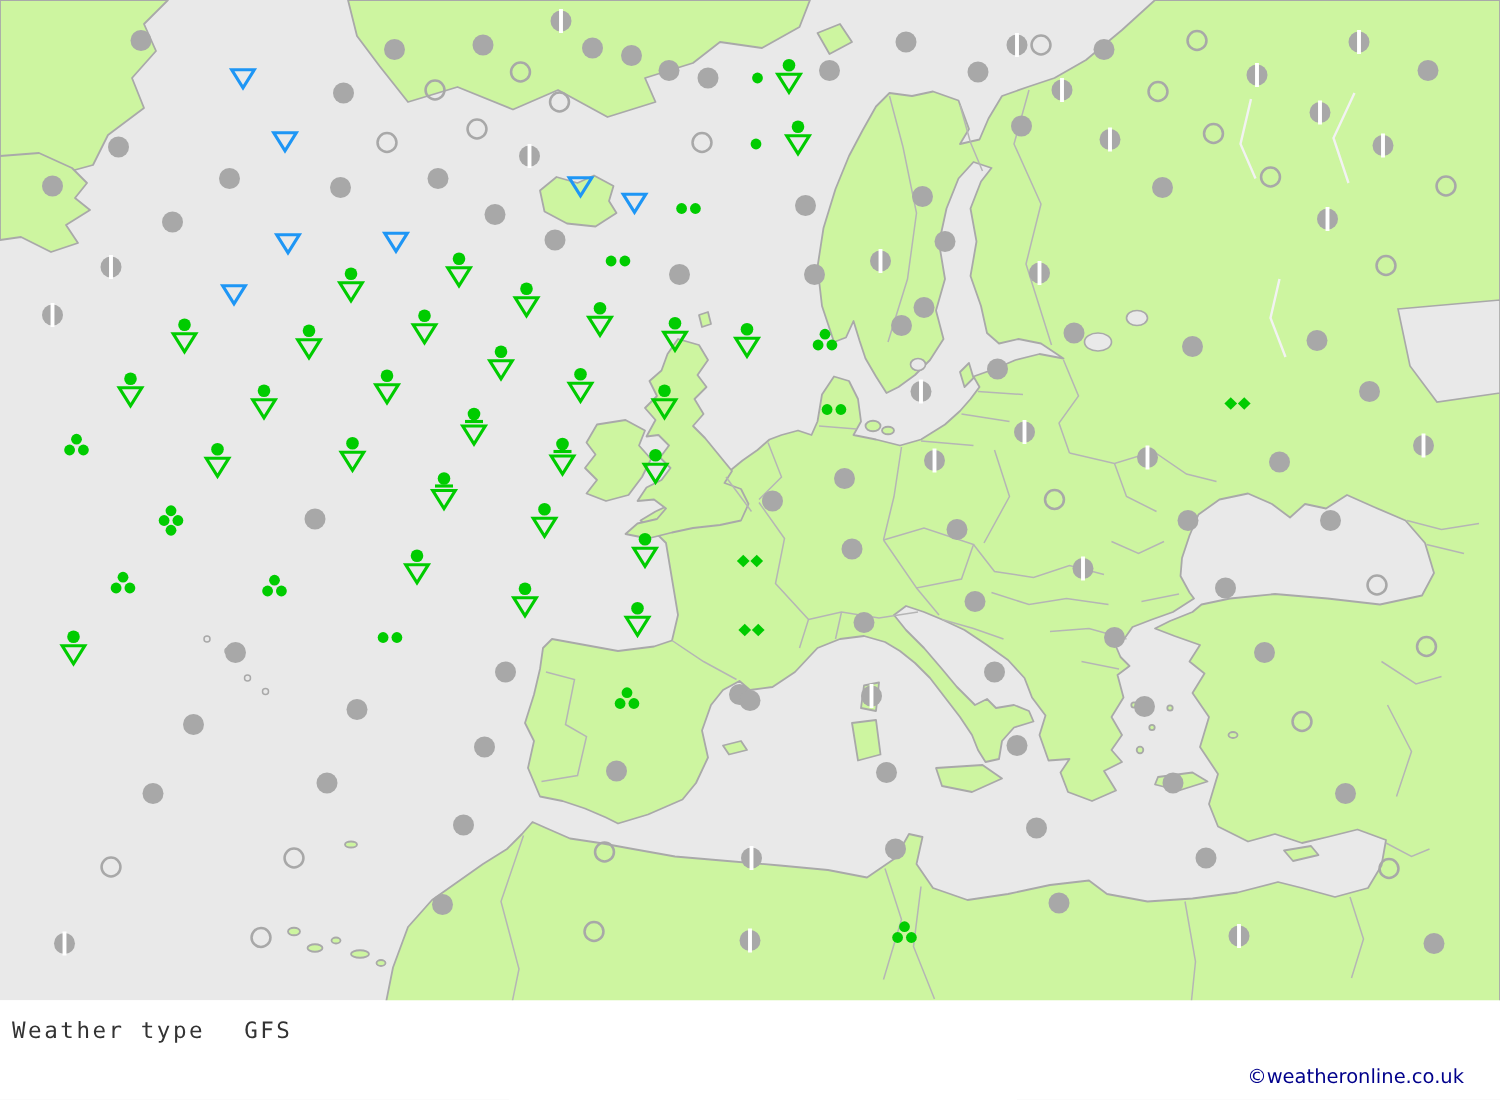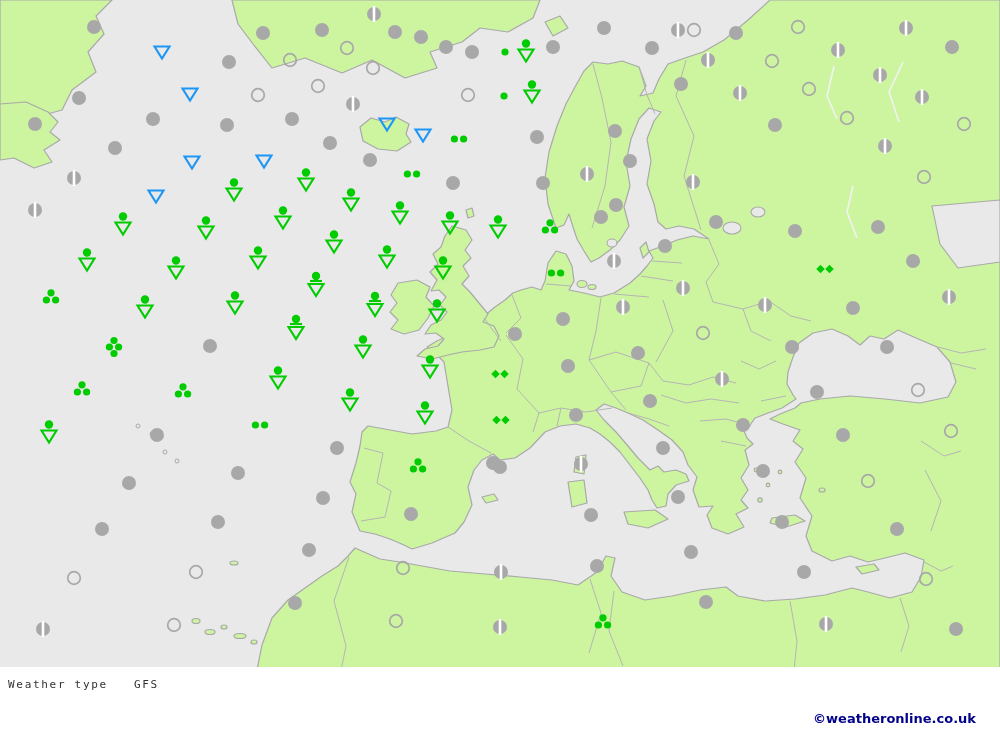--- a/index.html
+++ b/index.html
@@ -12,26 +12,26 @@
   .river{fill:none;stroke:#f2f2f2;stroke-width:1.6;}
   .islet{fill:none;stroke:var(--coast);stroke-width:1;}
   .sn-tri{stroke:var(--snow);fill:none;stroke-width:2.1;}
   .rn-dot{fill:var(--rain);}
   .rn-tri{stroke:var(--rain);fill:none;stroke-width:2.1;}
   .cl-f{fill:var(--cloud);}
   .cl-o{fill:none;stroke:var(--cloud);stroke-width:1.7;}
   .cl-bar{stroke:#ffffff;stroke-width:2.6;}
   .footer{height:66px;background:var(--footerbg);position:relative;color:var(--footertext);}
   .footer-row{display:flex;justify-content:space-between;align-items:flex-end;
-              padding:11px 5px 0 8px;font-family:"DejaVu Sans Mono",monospace;font-size:11px;}
+              padding:11px 5px 0 8px;font-family:"DejaVu Sans Mono",monospace;font-size:15px;}
   .label-left{letter-spacing:1.7px;white-space:pre;}
   .model{margin-left:26px;letter-spacing:1.7px;}
   .valid{letter-spacing:4px;white-space:pre;}
   .copyright{position:absolute;right:24px;bottom:7px;font-size:13px;
-             color:var(--copycolor);font-family:"DejaVu Sans",sans-serif;font-weight:bold;}
+             color:var(--copycolor);font-family:"DejaVu Sans",sans-serif;}
 </style>
 </head>
 <body>
 
 <div class="stage">
 
   <svg width="1000" height="667" viewBox="0 0 1000 667">
 
     <rect x="0" y="0" width="1000" height="667" fill="#e9e9e9"></rect>
 

